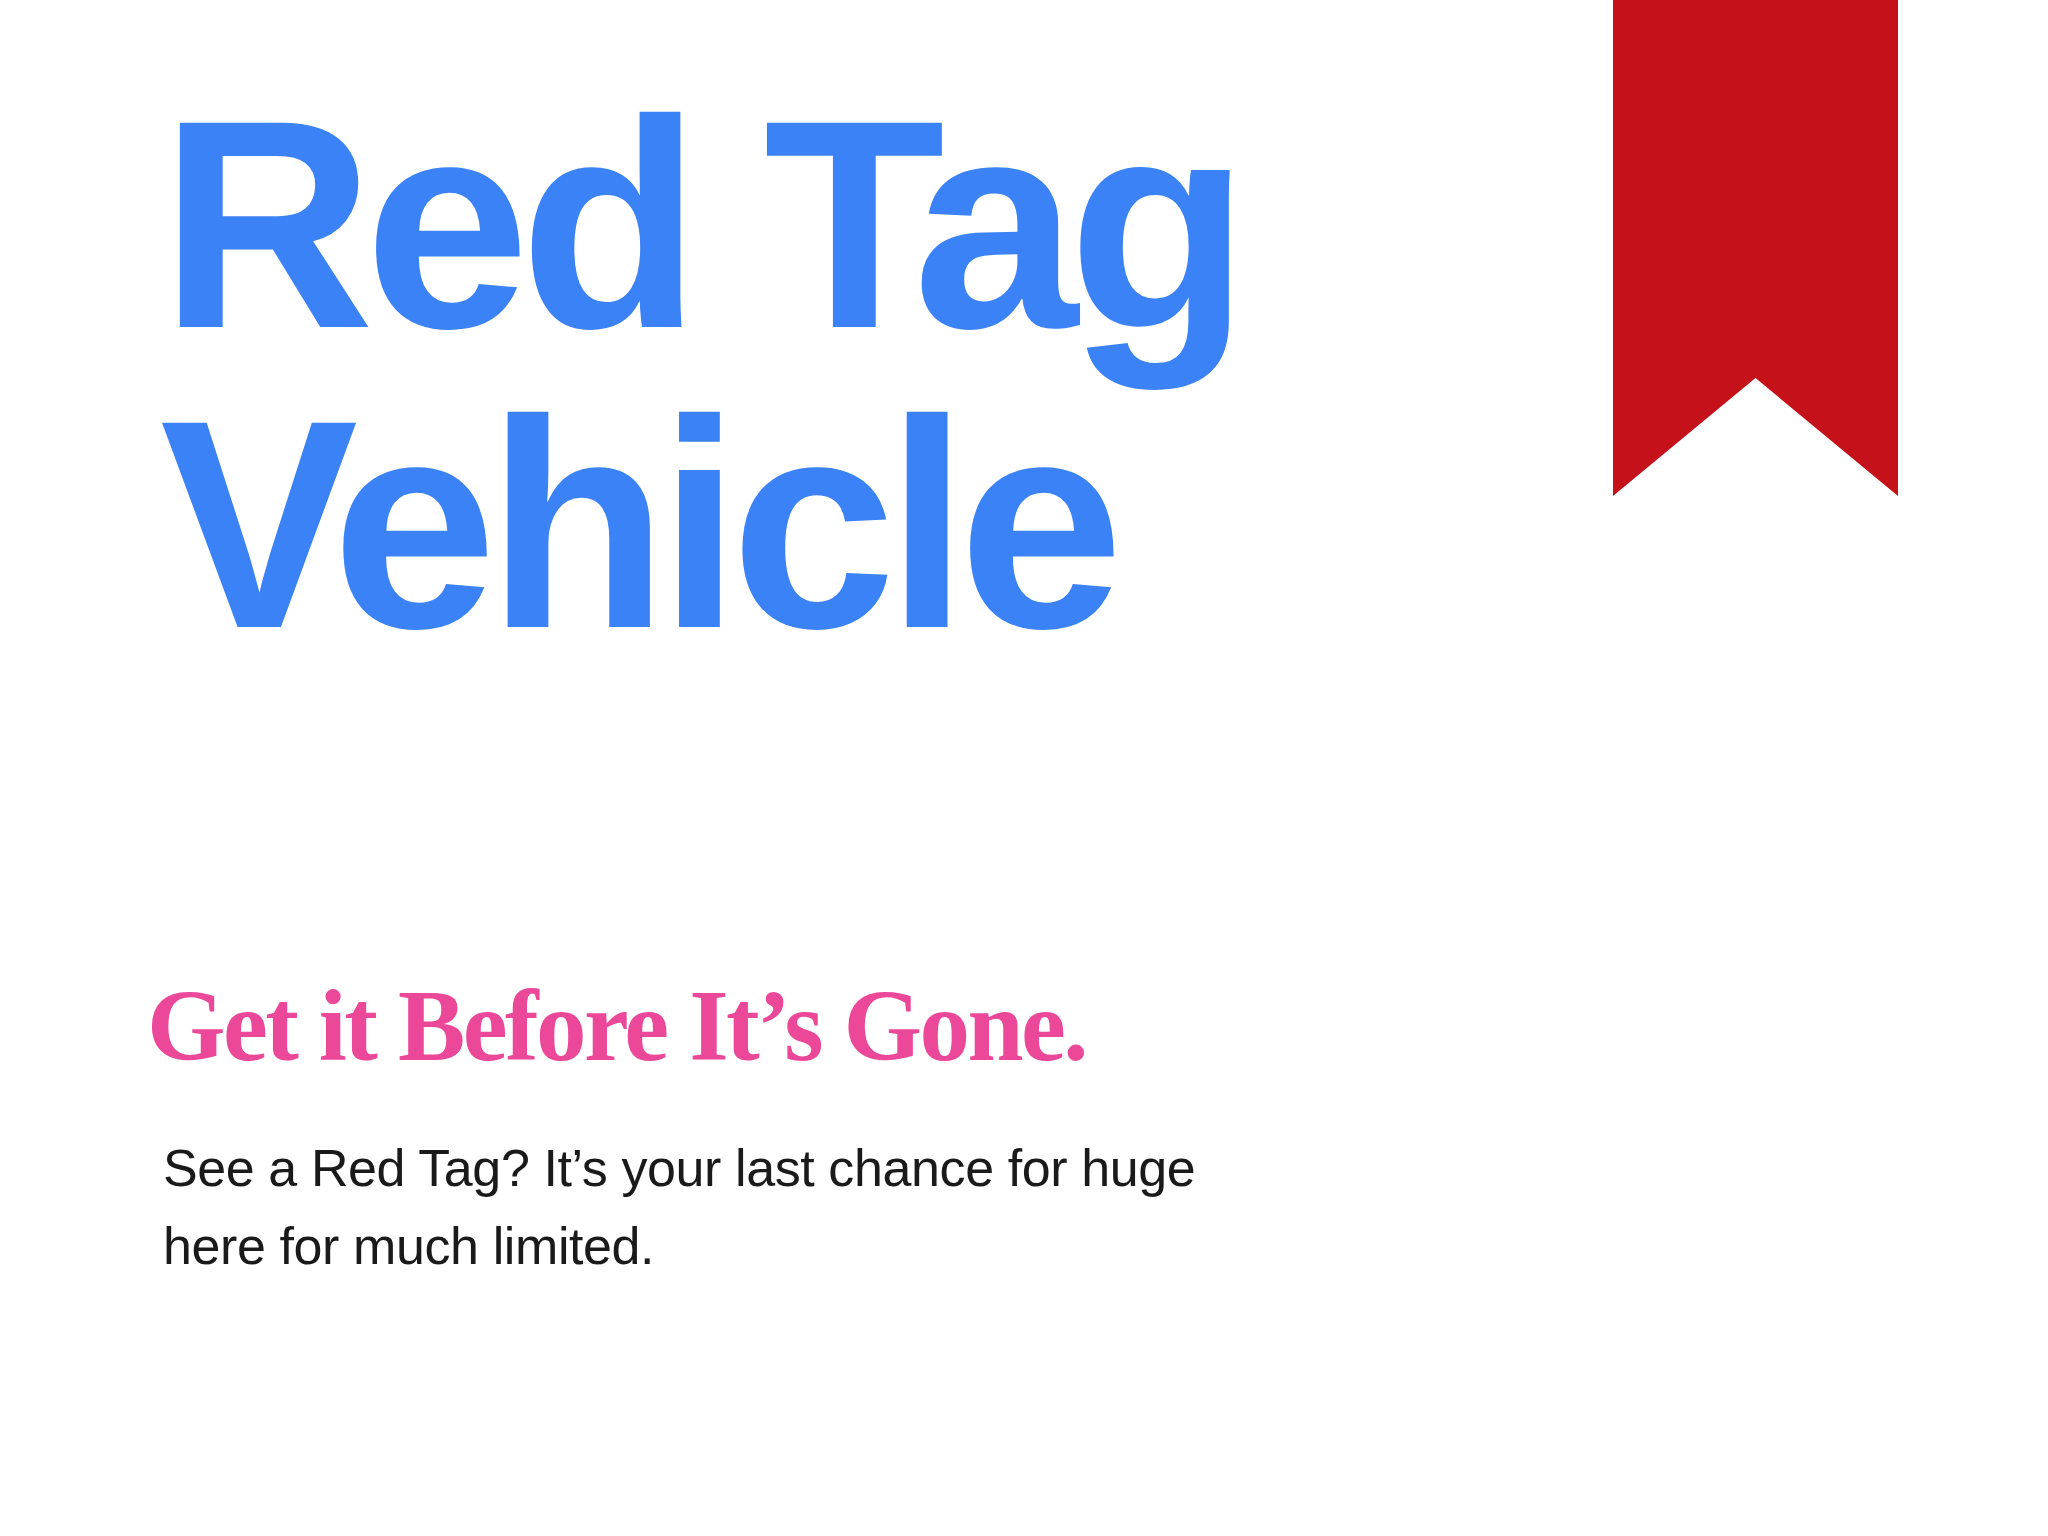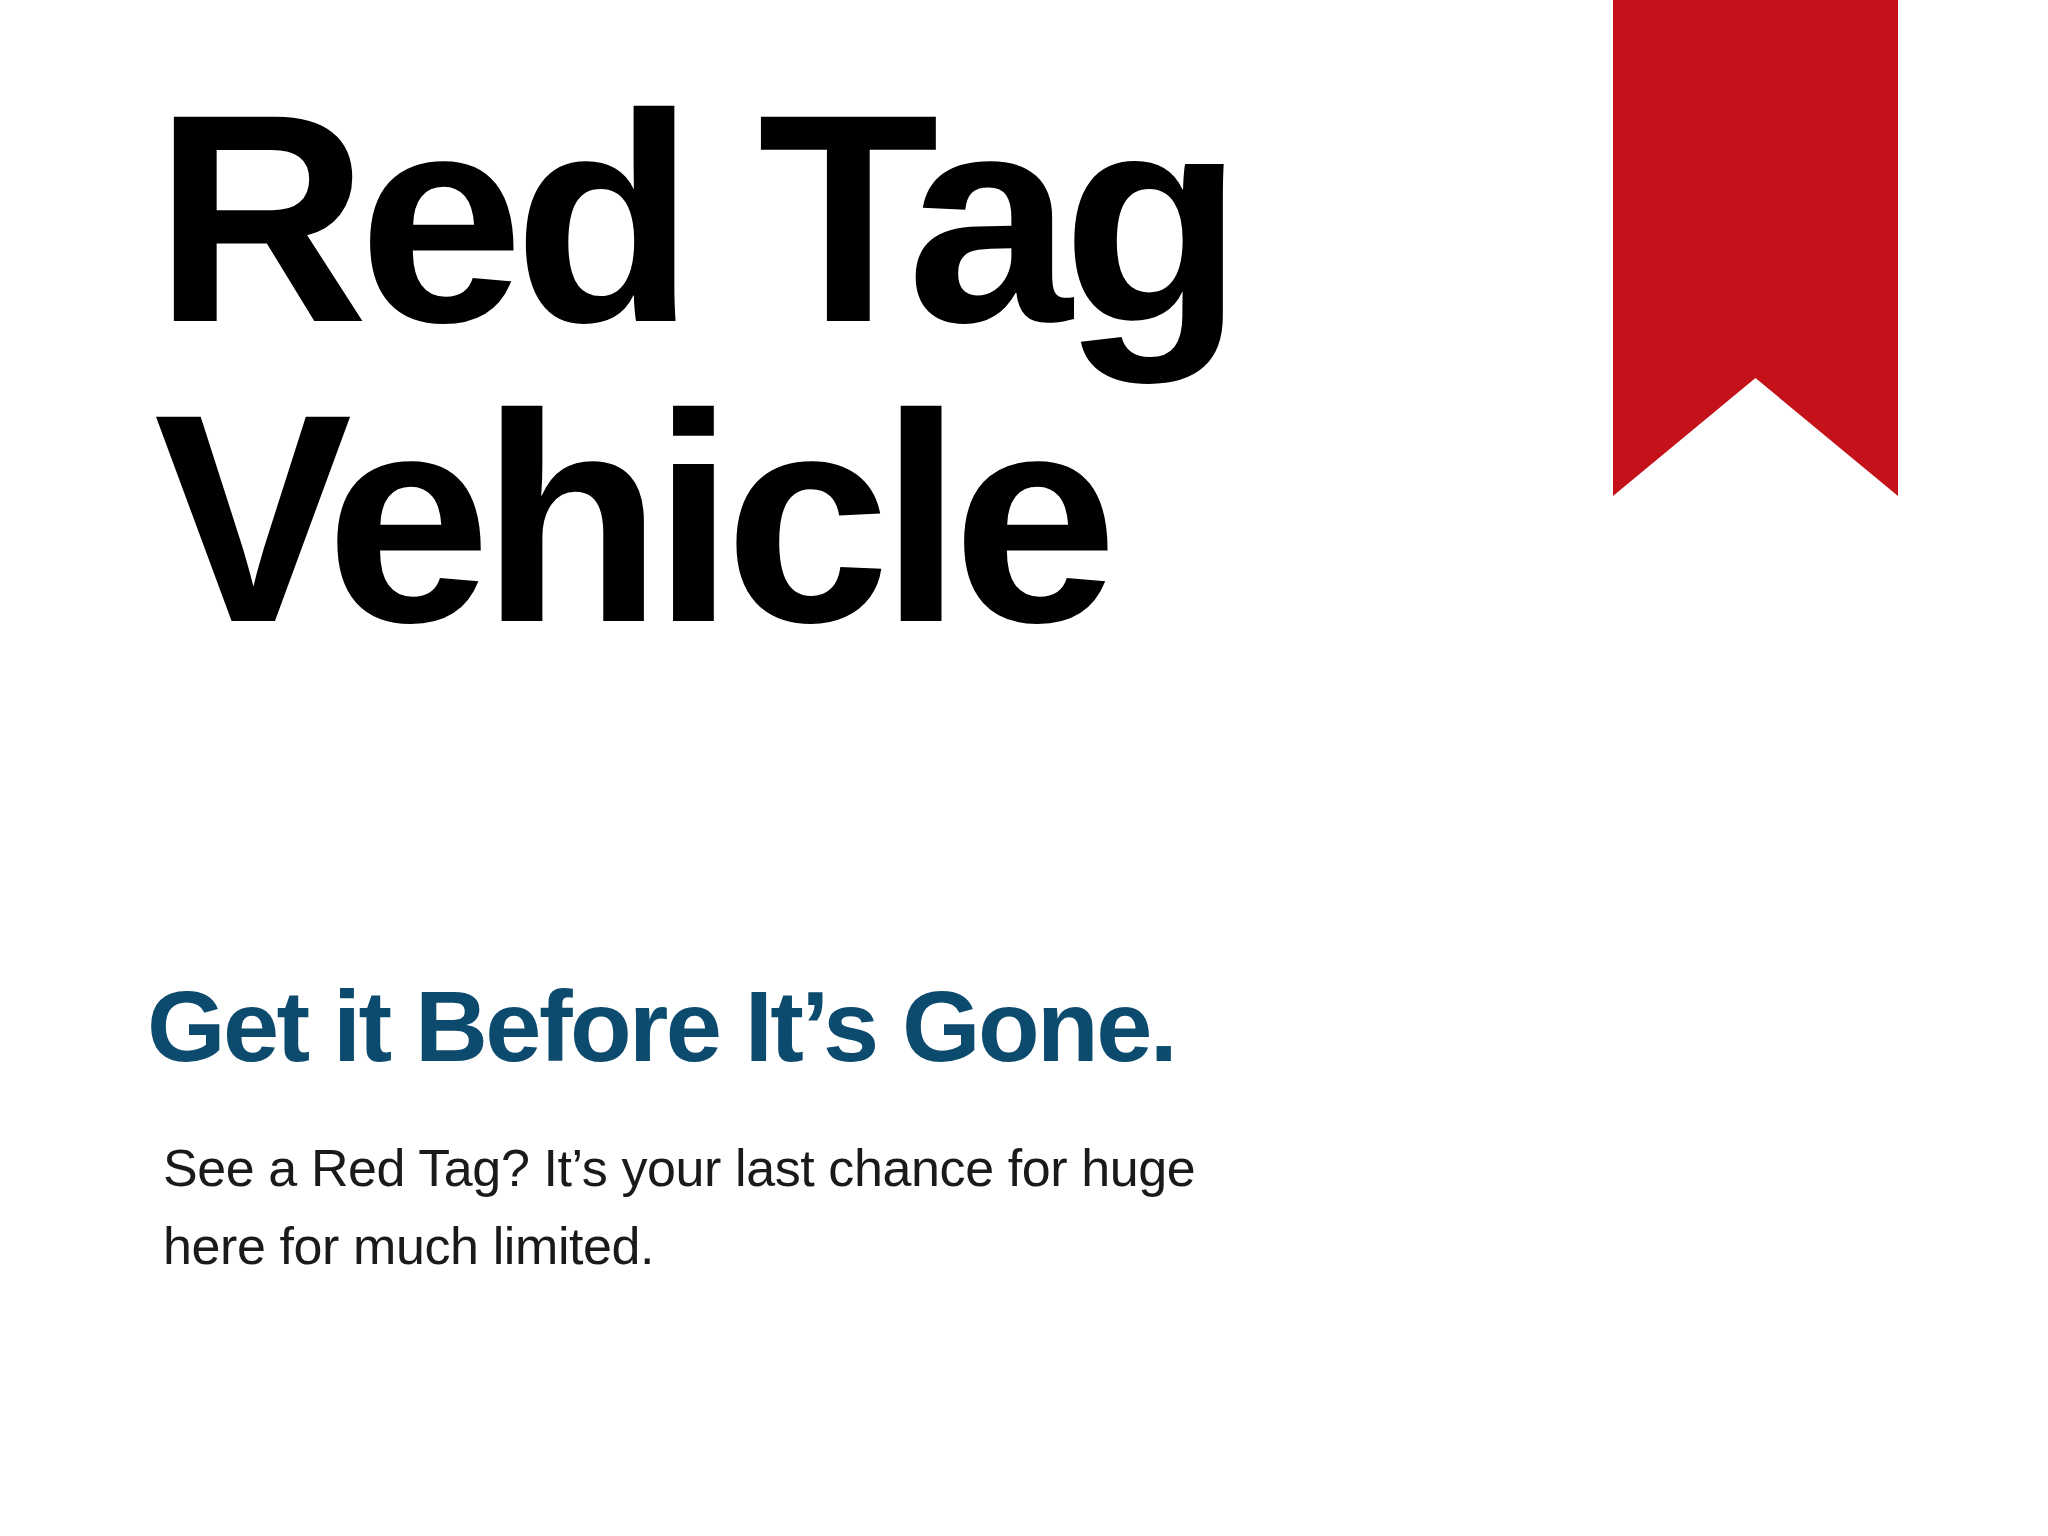--- a/index.html
+++ b/index.html
@@ -35,45 +35,45 @@
     width: 285px;
     height: 496px;
   }
 
   
   .headline {
     position: absolute;
     left: 148px;
     top: 62px;
     width: 1340px;
-    margin: 6px;
+    margin: 12px;
     font-family: "Liberation Sans", sans-serif;
     font-weight: 700;
     font-size: 297px;
     line-height: 300px;
     letter-spacing: -10px;
-    color: #000000;
+    color: #3b82f6;
     white-space: nowrap;
   }
   .headline .hl-line {
     display: block;
   }
 
   
   .subhead {
     position: absolute;
     left: 147px;
     top: 971px;
     margin: 0;
-    font-family: Liberation Sans, sans-serif;
+    font-family: Liberation Serif, serif;
     font-weight: 700;
     font-size: 101px;
     line-height: 110px;
     letter-spacing: -2.6px;
-    color: #0c4a6e;
+    color: #ec4899;
     white-space: nowrap;
   }
 
   
   .body-copy {
     position: absolute;
     left: 147px;
     top: 1113px;
     margin: 16px;
     font-family: "Liberation Sans", sans-serif;

